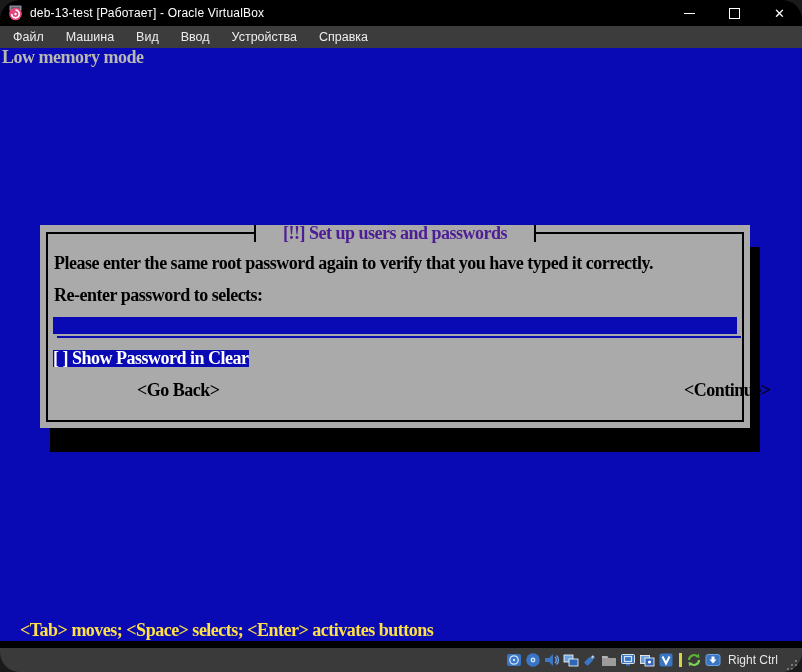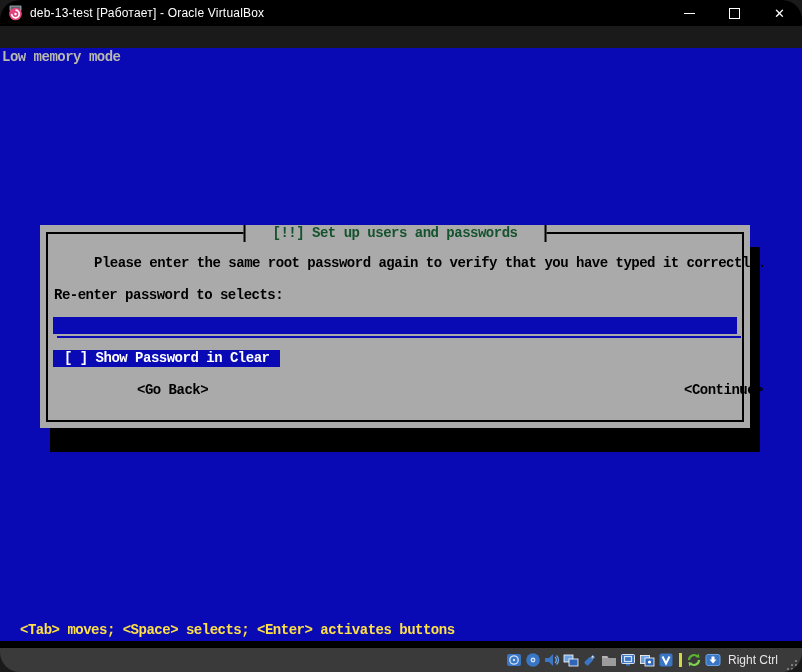--- a/index.html
+++ b/index.html
@@ -17,40 +17,40 @@
   .glyph-max{display:block;width:9px;height:9px;border:1.5px solid #fff;}
   .glyph-close{font-size:13px;line-height:1;color:#fff;}
 
   
   .menubar{position:absolute;left:0;top:26px;width:802px;height:22px;background:#3c3c3c;
     display:flex;align-items:center;padding-left:2px;box-sizing:border-box;}
   .menu-item{color:#ededed;font-size:12.5px;padding:0 11px;line-height:22px;}
 
   
   .vm-screen{position:absolute;left:0;top:48px;width:802px;height:600px;background:#0a0ab4;
-    font-family:Liberation Mono, monospace;font-weight:bold;
-    font-size:14px;line-height:16px;letter-spacing:-0.5px;}
+    font-family:Liberation Serif, serif;font-weight:bold;
+    font-size:18px;line-height:16px;letter-spacing:-0.5px;}
   .vm-black-strip{position:absolute;left:0;bottom:0;width:802px;height:7px;background:#000;}
   .root-text{position:absolute;left:2px;top:1px;color:#b9b9b2;white-space:pre;}
   .help-line{position:absolute;left:20px;top:574px;color:#fde047;white-space:pre;}
 
   
   .dlg-shadow{position:absolute;left:50px;top:199px;width:710px;height:205px;background:#000;}
   .dialog{position:absolute;left:40px;top:177px;width:710px;height:203px;background:#aaaaaa;}
   .dlg-border{position:absolute;left:6px;top:7px;right:6px;bottom:6px;border:2px solid #000;}
   .dlg-title{position:absolute;top:0;left:50%;transform:translateX(-50%);height:17px;
     line-height:17px;background:#aaaaaa;border-left:2px solid #000;border-right:2px solid #000;
-    padding:0 27px;color:#14532d;white-space:pre;z-index:2;}
-  .dlg-prompt{position:absolute;left:14px;top:30px;color:#000;white-space:pre;margin-left:40px;}
+    padding:0 27px;color:#4c1d95;white-space:pre;z-index:2;}
+  .dlg-prompt{position:absolute;left:14px;top:30px;color:#000;white-space:pre;}
   .dlg-field-label{position:absolute;left:14px;top:62px;color:#000;white-space:pre;}
   .dlg-entry{position:absolute;left:13px;top:92px;width:684px;height:17px;background:#0a0ab4;
     border:none;outline:none;color:#fff;font:inherit;letter-spacing:inherit;padding:0 2px;box-sizing:border-box;}
   .dlg-entry-underline{position:absolute;left:17px;top:111px;width:684px;height:2px;background:#0a0ab4;}
   .dlg-checkbox{position:absolute;left:13px;top:125px;height:17px;line-height:17px;
-    background:#0a0ab4;color:#fff;padding:0 11px;white-space:pre;}
+    background:#0a0ab4;color:#fff;padding:0 0;white-space:pre;}
   .dlg-btn{position:absolute;top:157px;height:16px;line-height:16px;color:#000;white-space:pre;background:none;border:none;font:inherit;letter-spacing:inherit;padding:0;margin-left:48px;}
   .btn-goback{left:49px;}
   .btn-continue{left:596px;}
 
   
   .statusbar{position:absolute;left:0;top:648px;width:802px;height:24px;background:#3a3a3a;
     display:flex;align-items:center;justify-content:flex-end;padding-right:3px;box-sizing:border-box;}
   .sb-icon{width:16px;height:16px;margin:0 1.5px;flex:none;}
   .sb-sep{width:3px;height:14px;background:#d2d649;margin:0 3px;flex:none;}
   .hostkey-label{color:#e6e6e6;font-size:12px;margin:0 6px 0 5px;white-space:nowrap;}
@@ -76,20 +76,28 @@
         </div>
       <div class="win-btn">
           <span class="glyph-max"></span>
         </div>
       <div class="win-btn">
           <span class="glyph-close">✕</span>
         </div>
     </div>
   </div>
 
+  <div class="menubar">
+    <span class="menu-item">Файл</span>
+    <span class="menu-item">Машина</span>
+    <span class="menu-item">Вид</span>
+    <span class="menu-item">Ввод</span>
+    <span class="menu-item">Устройства</span>
+    <span class="menu-item">Справка</span>
+  </div>
 
   <div class="vm-screen">
     <div class="root-text">Low memory mode</div>
 
     <div class="dlg-shadow"></div>
 
     <div class="dialog">
       <div class="dlg-border"></div>
       <div class="dlg-title">[!!] Set up users and passwords</div>
       <div class="dlg-prompt">Please enter the same root password again to verify that you have typed it correctly.</div>

